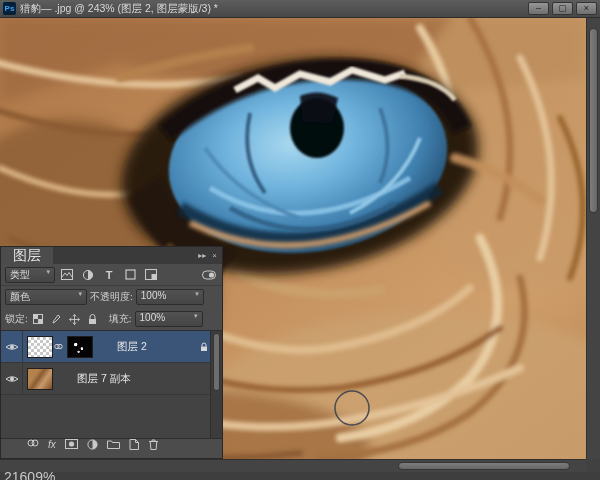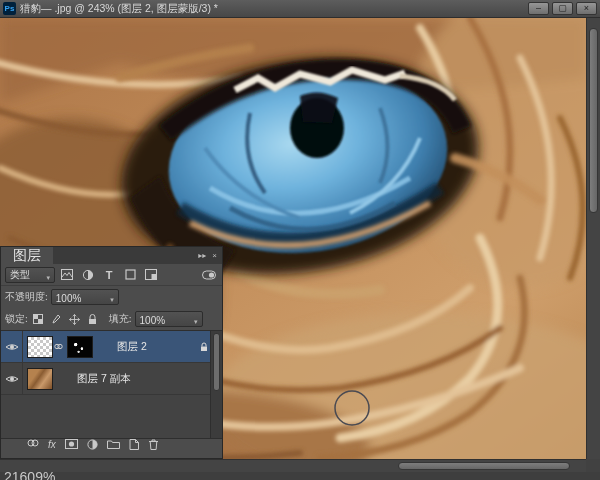--- a/index.html
+++ b/index.html
@@ -42,21 +42,21 @@
   .layers-panel { position:absolute; left:0; top:246px; width:223px; height:213px;
     background:#4c4c4c; border:1px solid #282828; color:#d9d9d9; font-size:10.5px;
     display:flex; flex-direction:column; z-index:5; }
   .panel-tabbar { height:17px; background:#3a3a3a; display:flex; align-items:stretch; flex:0 0 auto; }
   .panel-tab { background:#4c4c4c; padding:0 12px; line-height:17px; font-size:14px; color:#e2e2e2; }
   .tabbar-icons { margin-left:auto; display:flex; align-items:center; gap:6px;
     padding-right:5px; color:#bdbdbd; font-size:8px; }
   .prow { height:22px; display:flex; align-items:center; padding:0 4px; gap:3px; flex:0 0 auto; }
   .prow.filter { border-bottom:1px solid #3e3e3e; }
   .dd { background:linear-gradient(#525252,#454545); border:1px solid #2c2c2c; border-radius:2px;
-    height:16px; display:inline-flex; align-items:flex-end; padding:0 4px; gap:4px;
+    height:16px; display:inline-flex; align-items:flex-start; padding:0 4px; gap:4px;
     font-size:10px; color:#dcdcdc; }
   .dd .arrow { margin-left:auto; font-size:7px; color:#b5b5b5; }
   .dd-type { width:50px; }
   .dd-blend { width:82px; }
   .dd-pct { width:68px; }
   .plabel { font-size:10px; color:#cfcfcf; white-space:nowrap;font-family:Liberation Serif, serif; }
   .ficon { width:18px; height:16px; display:flex; align-items:center; justify-content:center; color:#c9c9c9; }
   .ficon.tletter { font-size:11px; font-weight:bold; color:#cfcfcf; }
   .ficon.right { margin-left:auto; }
   .licon { width:15px; height:16px; display:flex; align-items:center; justify-content:center; }
@@ -236,20 +236,24 @@
       </span>
       <span class="ficon right">
         <svg class="icon" width="14" height="10">
             <rect x="0.5" y="1" width="13" height="8" rx="4" fill="none" stroke="#c9c9c9"></rect>
             <circle cx="9.5" cy="5" r="2.6" fill="#c9c9c9"></circle>
           </svg>
       </span>
     </div>
 
     <div class="prow">
+      <span class="dd dd-blend">
+        <span>颜色</span>
+        <span class="arrow">▾</span>
+      </span>
       <span class="plabel">不透明度:</span>
       <span class="dd dd-pct">
         <span>100%</span>
         <span class="arrow">▾</span>
       </span>
     </div>
 
     <div class="prow">
       <span class="plabel">锁定:</span>
       <span class="licon">

